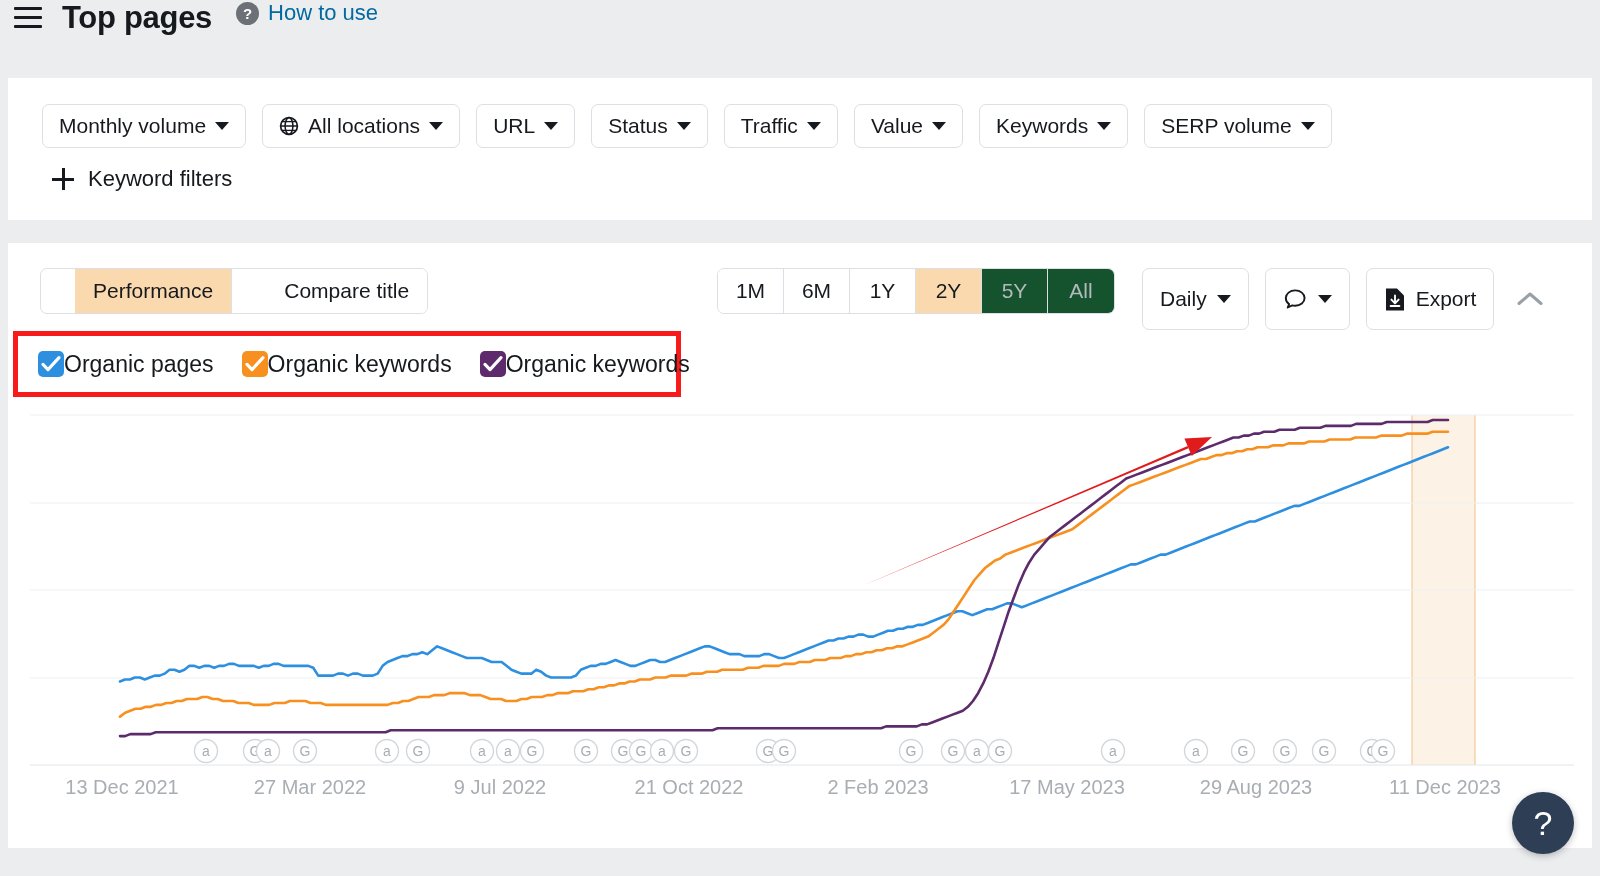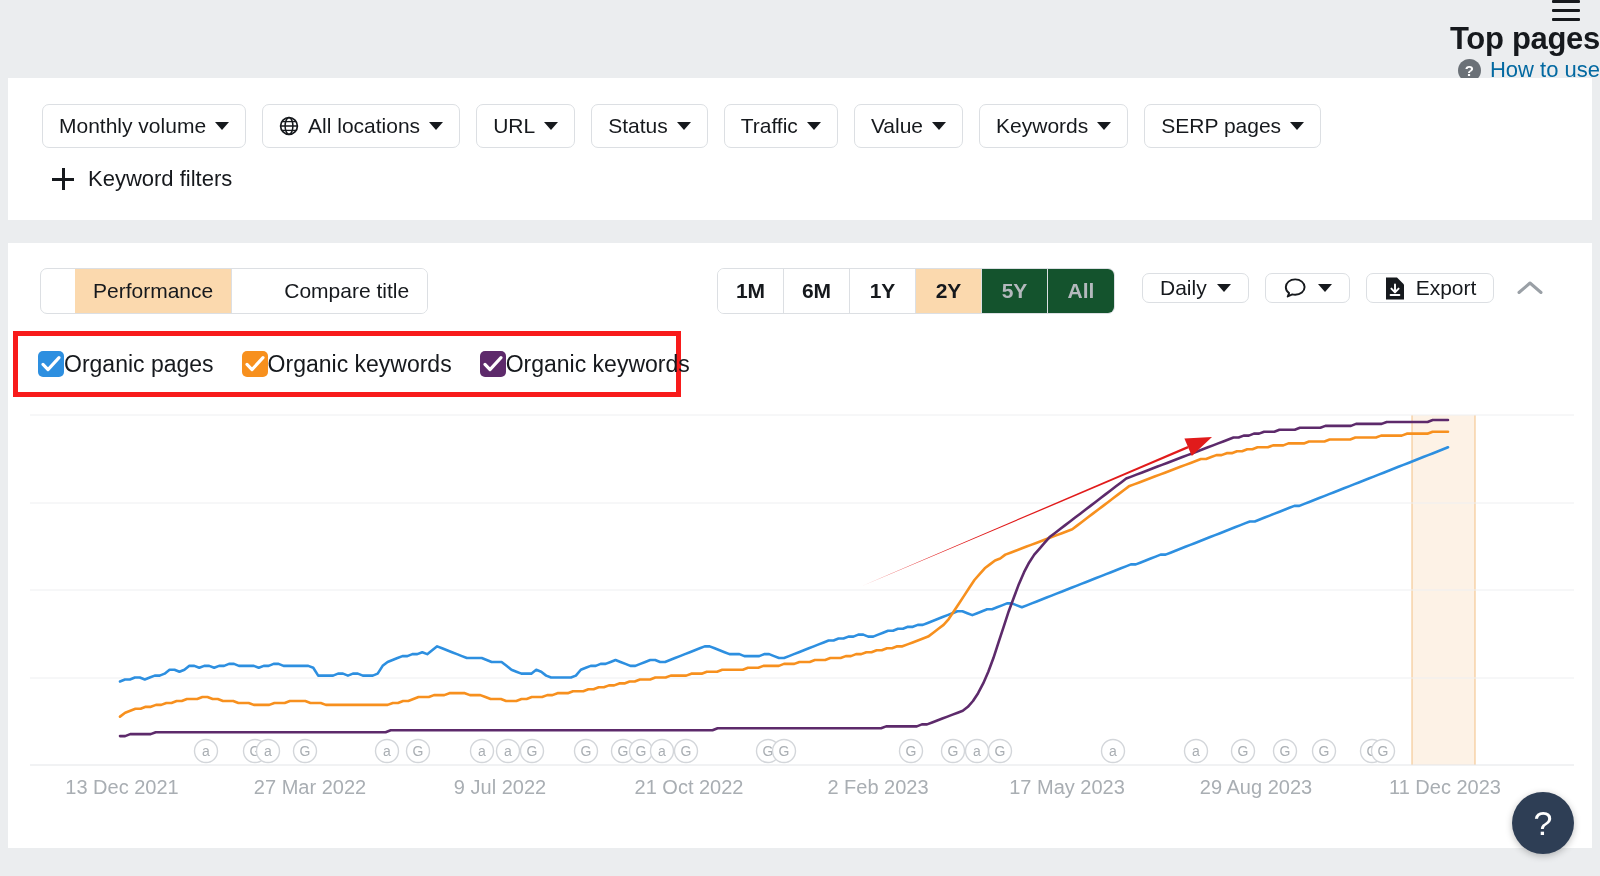--- a/index.html
+++ b/index.html
@@ -7,21 +7,21 @@
     width: 1600px; height: 876px;
     background: #ebedef;
     font-family: "Liberation Sans", sans-serif;
     -webkit-font-smoothing: antialiased;
   }
   #app { position: relative; width: 1600px; height: 876px; overflow: hidden; }
 
   
   .header {
     position: absolute; left: 0; top: 0; width: 1600px; height: 78px;
-    background: #ebedef; display: flex; align-items: flex-end; padding-left: 14px; flex-direction: column;
+    background: #ebedef; display: flex; align-items: flex-start; padding-left: 14px;
   }
   .hamburger { width: 34px; height: 34px; display: flex; flex-direction: column;
     justify-content: center; gap: 6px; cursor: pointer; margin-right: 14px; }
   .hamburger span { display: block; width: 28px; height: 3px; background: #16191d; border-radius: 1px; }
   .page-title { font-size: 31px; font-weight: bold; color: #16191d; letter-spacing: -0.3px; }
   .howto { display: flex; align-items: center; gap: 9px; margin-left: 24px; cursor: pointer; }
   .qmark {
     width: 23px; height: 23px; border-radius: 50%; background: #6b7177; color: #fff;
     font-size: 15px; font-weight: bold; display: flex; align-items: center; justify-content: center;
     line-height: 1;
@@ -58,25 +58,25 @@
     border-right: 1px solid #dcdfe3;
   }
   .seg > div:last-child { border-right: none; }
   .seg > div.active { background: #fbd9ae; }
   .seg > div.disabled { color: #b4b9bd; background: #14532d; cursor: default; }
 
   .tabs { position: absolute; left: 32px; top: 25px; }
   .tabs > div { min-width: 104px; margin-left: 34px; }
 
   .ranges { position: absolute; left: 709px; top: 25px; }
-  .ranges > div { min-width: 66px; padding: 0 10px; font-weight: bold; }
+  .ranges > div { min-width: 66px; padding: 0 10px; }
 
   .right-ctrls { position: absolute; left: 1134px; top: 25px; display: flex; align-items: center; gap: 16px; }
   .btn {
-    height: 30px; border: 1px solid #dcdfe3; border-radius: 7px; background: #fff;
+    height: 62px; border: 1px solid #dcdfe3; border-radius: 7px; background: #fff;
     display: flex; align-items: center; gap: 10px; padding: 0 17px; cursor: pointer;
     font-size: 21px; color: #16191d; white-space: nowrap;
   }
   .collapse { width: 40px; height: 40px; display: flex; align-items: center; justify-content: center; cursor: pointer; }
 
   
   .legend-box {
     position: absolute; left: 13px; top: 331px; width: 668px; height: 66px;
     border: 5px solid #f81b1b; background: #fff; display: flex; align-items: center;
     padding-left: 20px; gap: 0;
@@ -148,21 +148,21 @@
       </div>
       <div class="chip">
         <span>Value</span>
         <i class="caret"></i>
       </div>
       <div class="chip">
         <span>Keywords</span>
         <i class="caret"></i>
       </div>
       <div class="chip">
-        <span>SERP pages</span>
+        <span>SERP volume</span>
         <i class="caret"></i>
       </div>
     </div>
 
     <div class="kw-filters">
       <i class="plus"></i>
       <span class="kw-label">Keyword filters</span>
     </div>
   </div>
 

